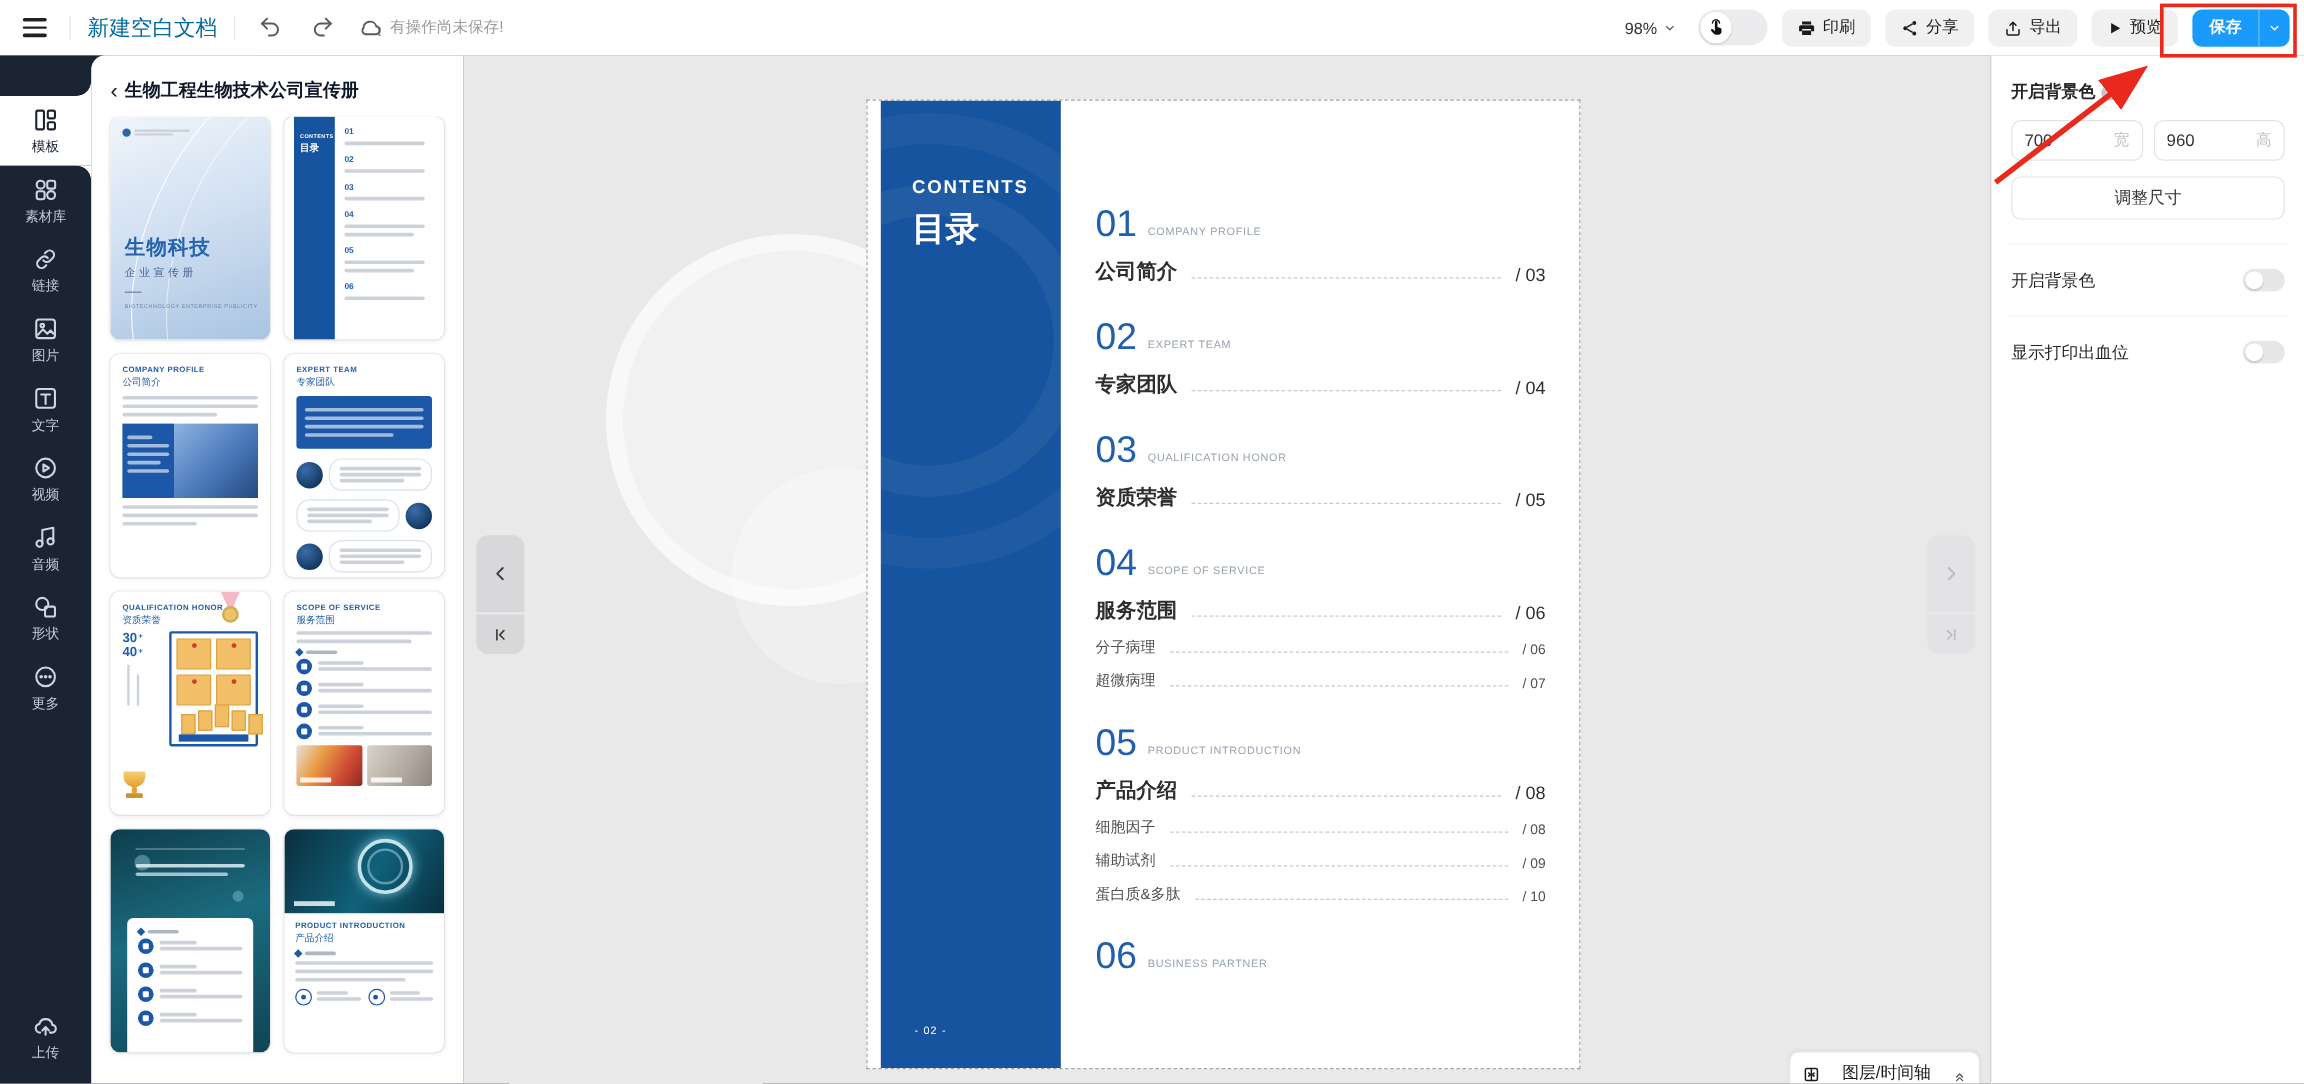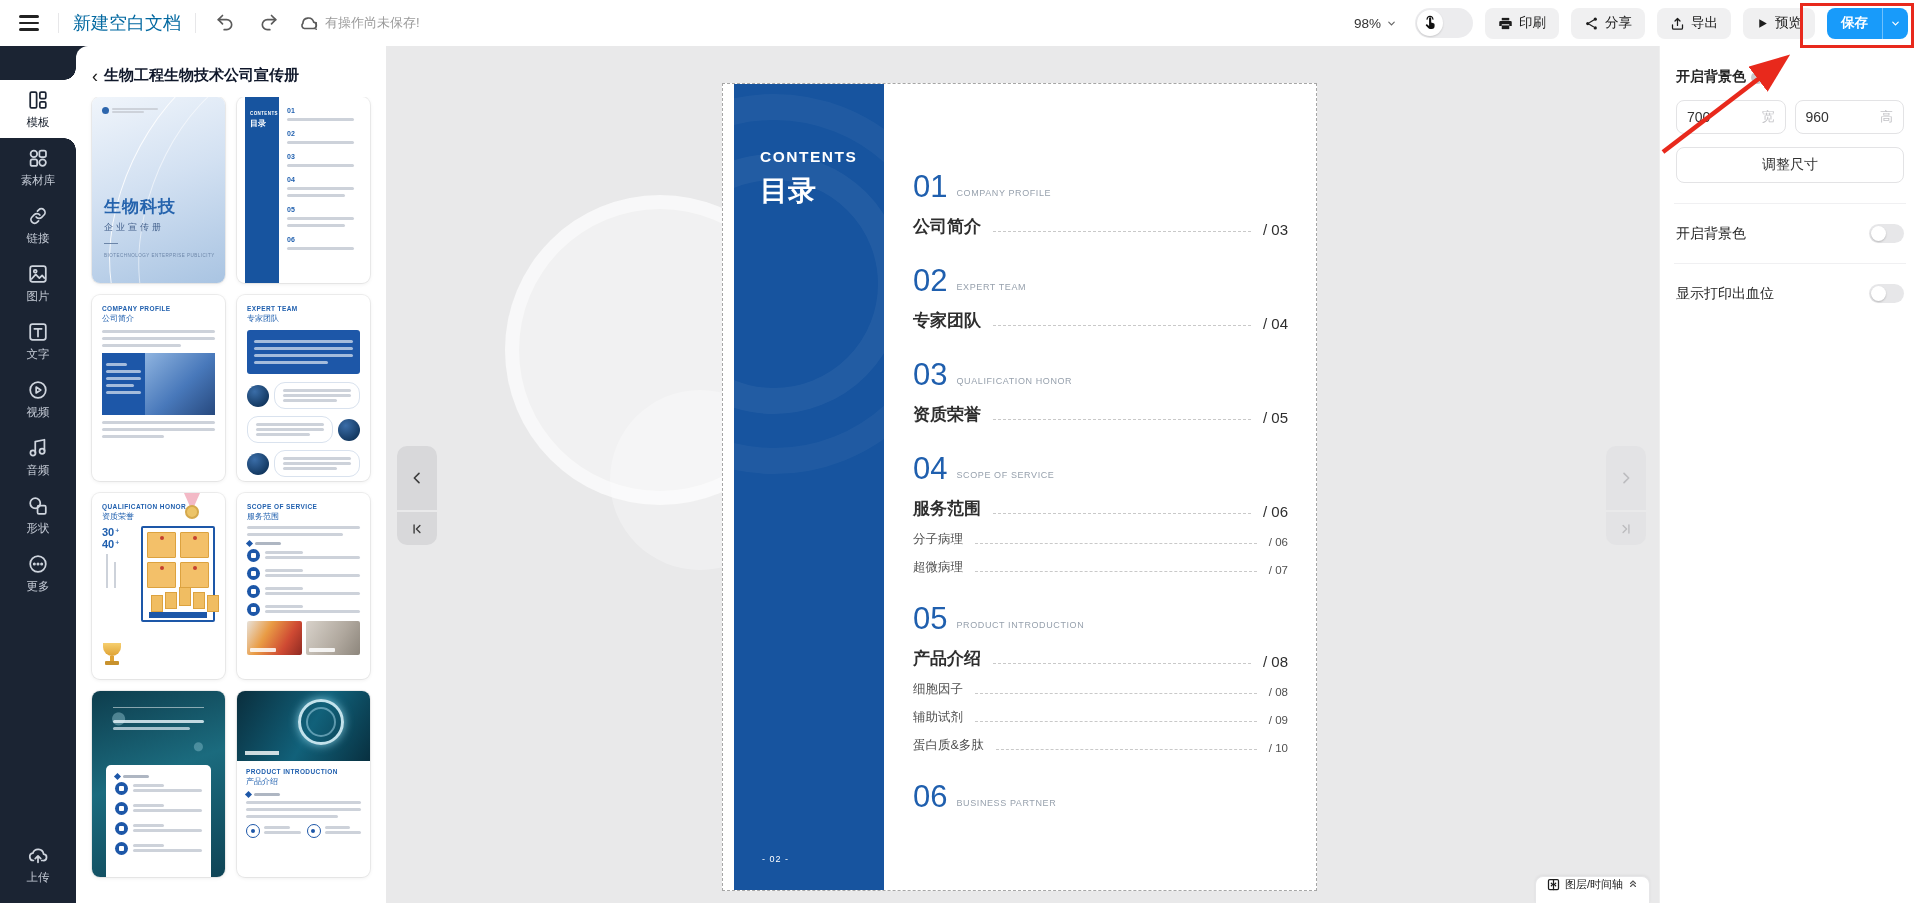--- a/index.html
+++ b/index.html
@@ -172,21 +172,21 @@
   
   .nav { position:absolute; width:40px; display:flex; flex-direction:column; gap:2px; z-index:6; }
   .nav-left { left:11px; top:400px; }
   .nav-right { right:13px; top:400px; }
   .nav .big { height:64px; border-radius:10px 10px 0 0; display:flex; align-items:center; justify-content:center; cursor:pointer; }
   .nav .sml { height:33px; border-radius:0 0 10px 10px; display:flex; align-items:center; justify-content:center; cursor:pointer; }
   .nav-left .big, .nav-left .sml { background:#d8d8da; }
   .nav-right .big, .nav-right .sml { background:#e3e3e5; }
 
   
-  .layers-btn { position:absolute; right:9px; bottom:0; height:27px; background:#fff; border:1px solid #e6e6e8; border-bottom:none; border-radius:8px 8px 0 0; display:flex; align-items:flex-start; gap:4px; padding:0 10px; font-size:11px; color:#1c1c1c; cursor:pointer; box-shadow:0 -1px 3px rgba(0,0,0,.05); }
+  .layers-btn { position:absolute; right:9px; bottom:0; height:27px; background:#fff; border:1px solid #e6e6e8; border-bottom:none; border-radius:8px 8px 0 0; display:flex; align-items:flex-end; gap:18px; padding:0 10px; font-size:14px; color:#1c1c1c; cursor:pointer; box-shadow:0 -1px 3px rgba(0,0,0,.05); }
 
   
   .inspector { width:261px; background:#fff; border-left:1px solid #efefef; padding:22px 16px 0; z-index:4; }
   .insp-label-row { display:flex; align-items:center; gap:5px; margin-bottom:14px; }
   .insp-label { font-size:14px; color:#262626; font-weight:bold; }
   .info-dot { width:13px; height:13px; border-radius:50%; background:#c9c9cc; color:#fff; font-size:9px; display:flex; align-items:center; justify-content:center; font-style:italic; font-weight:bold; }
   .size-row { display:flex; gap:9px; margin-bottom:13px; }
   .size-box { flex:1; height:34px; border:1px solid #e3e3e5; border-radius:8px; display:flex; align-items:center; padding:0 10px; }
   .size-box input { border:none; outline:none; width:100%; font-size:14px; color:#333; font-family:"Liberation Sans",sans-serif; }
   .size-unit { font-size:13px; color:#c2c2c6; }

